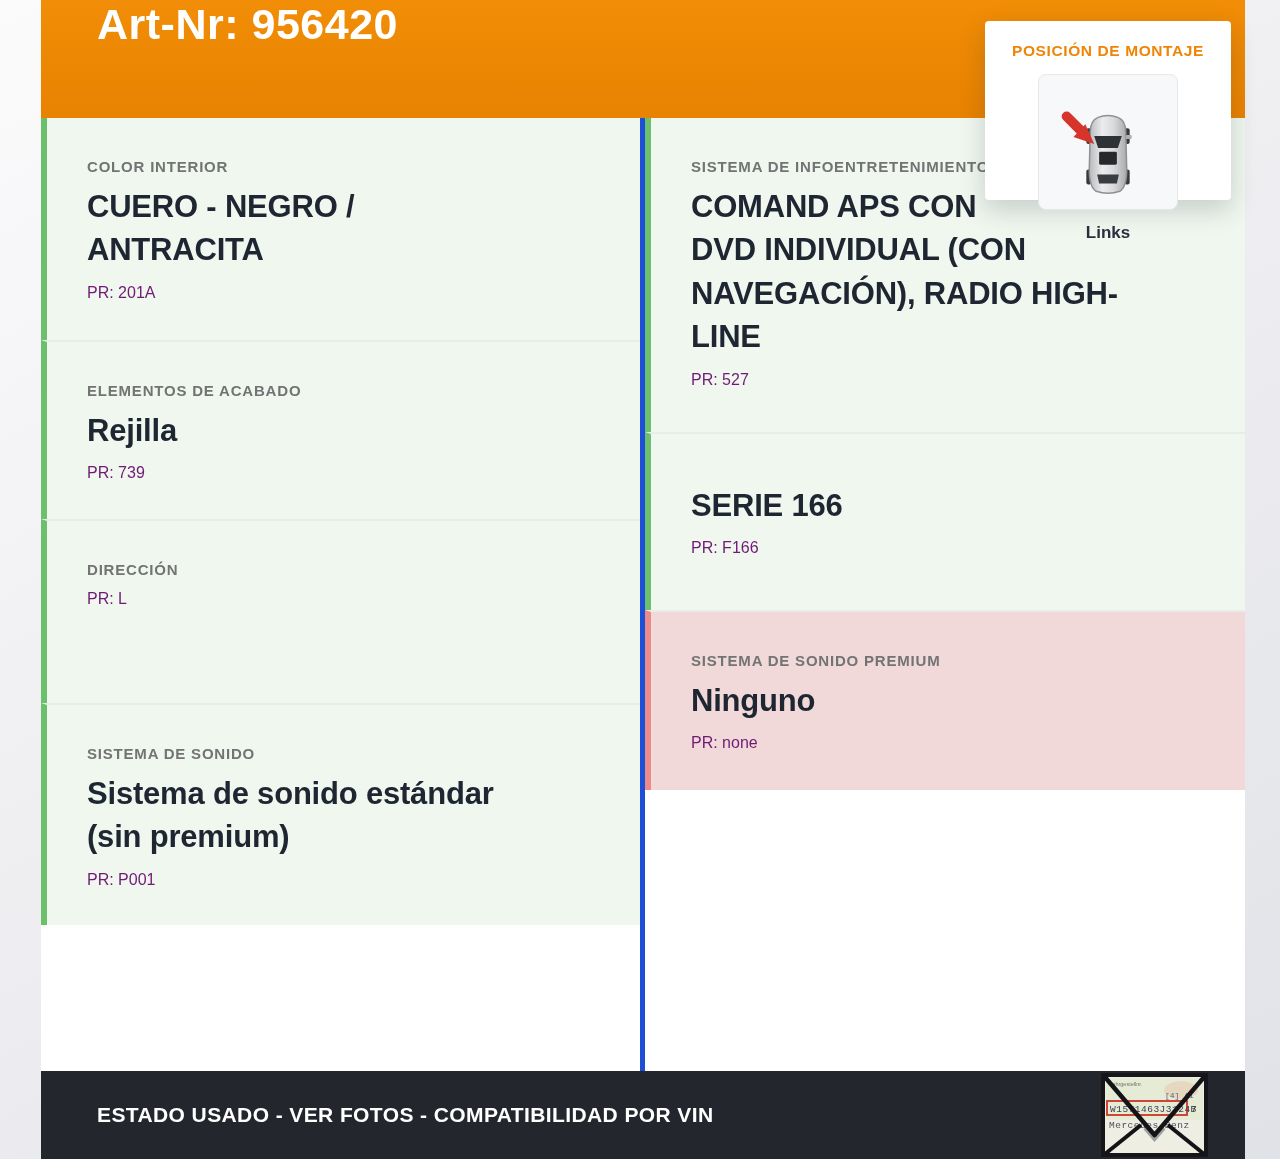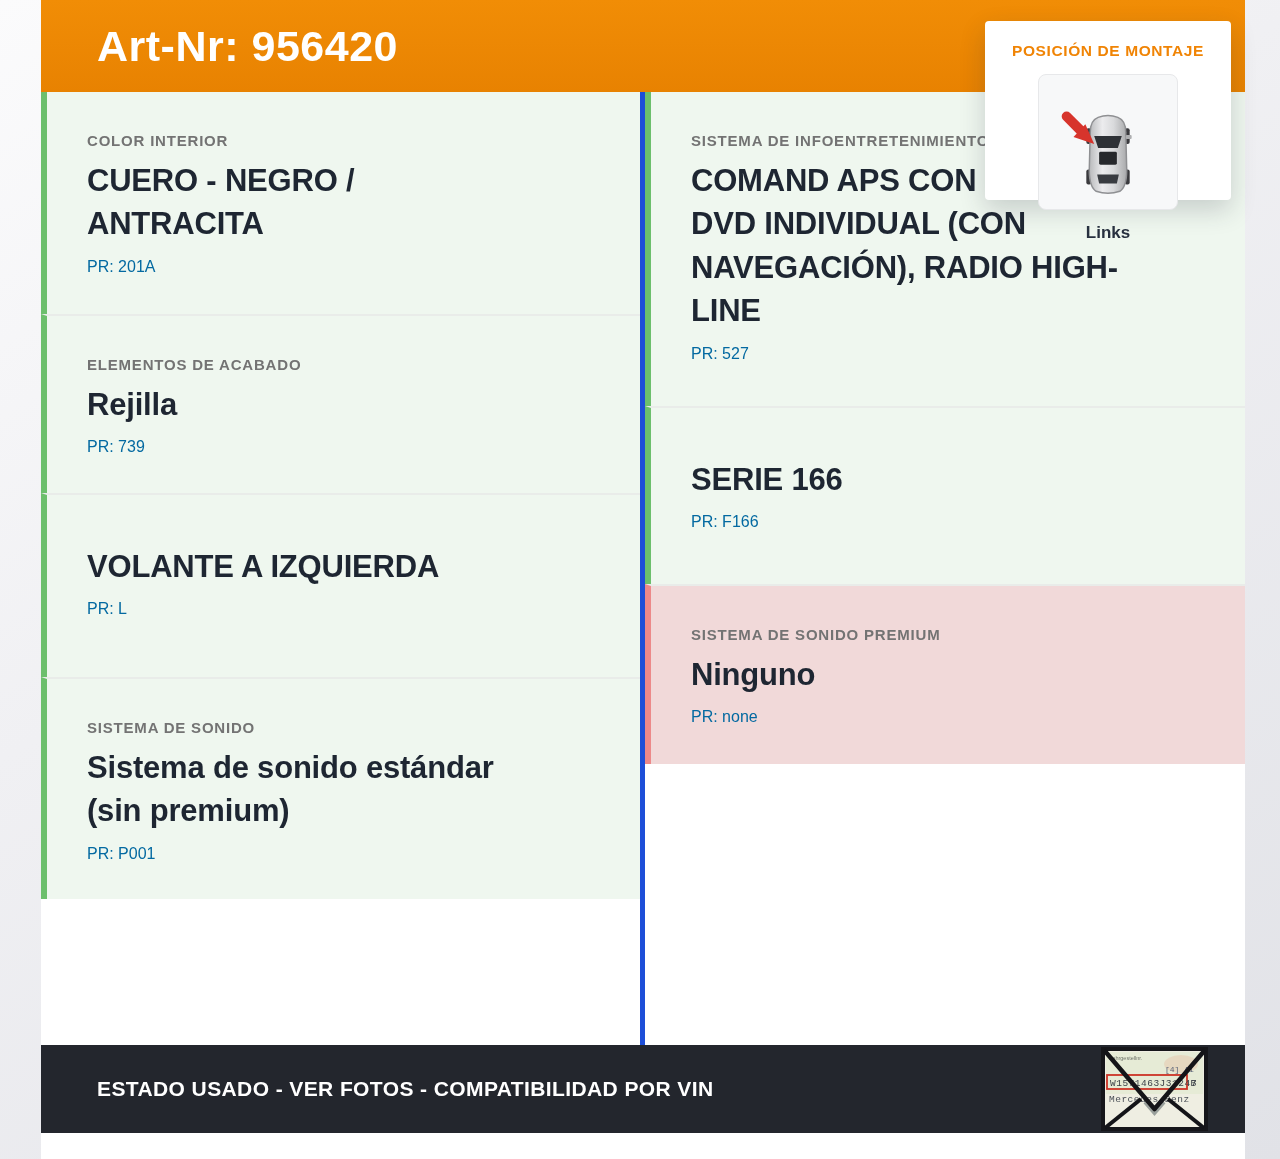--- a/index.html
+++ b/index.html
@@ -5,38 +5,38 @@
   * { margin:0; padding:0; box-sizing:border-box; }
   html,body { width:1280px; height:1159px; }
   body {
     font-family:"Liberation Sans", sans-serif;
     background:linear-gradient(150deg,#fbfbfc 0%, #f0f0f3 40%, #e1e2e7 100%);
     position:relative; overflow:hidden;
   }
   .content { position:absolute; left:41px; top:0; width:1204px; height:1159px; background:#ffffff; }
 
   
-  .header { height:92px; background:linear-gradient(180deg,#f18d06,#e88201); display:flex; align-items:center; padding-left:56px; }
+  .header { height:118px; background:linear-gradient(180deg,#f18d06,#e88201); display:flex; align-items:flex-start; padding-left:56px; }
   .header-title { color:#ffffff; font-size:43px; font-weight:bold; letter-spacing:0.5px; }
 
   
   .columns { display:flex; height:953px; }
   .col-left { width:599px; display:flex; flex-direction:column; }
   .col-right { width:605px; display:flex; flex-direction:column; border-left:5px solid #1d4ed8; }
 
   .card { position:relative; padding:40px 34px 0 40px; }
   .card.sep { border-top:2px solid #e9ece9; }
   .card.green { background:#eff7ef; border-left:6px solid #6cbf6c; }
   .card.red { background:#f1d9d9; border-left:6px solid #ec8989; }
   .card.plain { background:#ffffff; padding:32px 28px 0 24px; }
   .filler { background:#ffffff; flex:1; }
 
   .spec-label { font-size:15px; font-weight:bold; color:#737373; letter-spacing:0.8px; white-space:nowrap; }
   .spec-value { font-size:31px; font-weight:bold; color:#1e2632; line-height:1.4; margin-top:10px; white-space:pre-line; letter-spacing:-0.2px; }
-  .spec-pr { font-size:16px; color:#0369a1; margin-top:12px; }
+  .spec-pr { font-size:16px; color:#701a75; margin-top:12px; }
 
   .compat-text { font-size:18.5px; font-weight:bold; color:#212a36; line-height:1.5; margin-top:10px; max-width:562px; white-space:pre-line; }
 
   
   .h-l1{height:222px}.h-l2{height:179px}.h-l3{height:184px}.h-l4{height:222px}.h-l5{height:146px}
   .h-r1{height:314px}.h-r2{height:178px}.h-r3{height:180px}
 
   
   .footer { height:88px; background:#23262d; display:flex; align-items:center; padding-left:56px; position:relative; }
   .footer-text { color:#ffffff; font-size:21px; font-weight:bold; letter-spacing:0.4px; }
@@ -71,21 +71,21 @@
         <div class="spec-value">CUERO - NEGRO /
 ANTRACITA</div>
         <div class="spec-pr">PR: 201A</div>
       </div>
       <div class="card green sep h-l2">
         <div class="spec-label">ELEMENTOS DE ACABADO</div>
         <div class="spec-value">Rejilla</div>
         <div class="spec-pr">PR: 739</div>
       </div>
       <div class="card green sep h-l3">
-        <div class="spec-value">VOLANTE A IZQUIERDA</div>
+        <div class="spec-label">DIRECCIÓN</div>
         <div class="spec-pr">PR: L</div>
       </div>
       <div class="card green sep h-l4">
         <div class="spec-label">SISTEMA DE SONIDO</div>
         <div class="spec-value">Sistema de sonido estándar
 (sin premium)</div>
         <div class="spec-pr">PR: P001</div>
       </div>
     </div>
 

